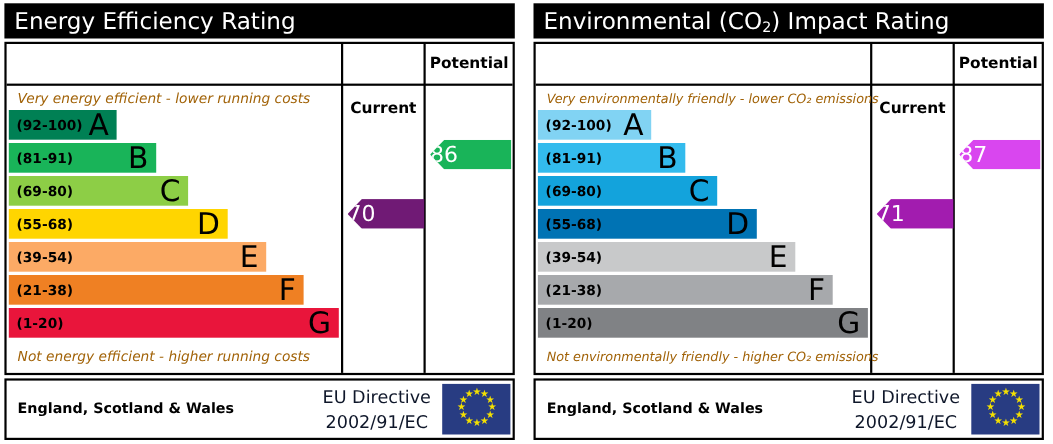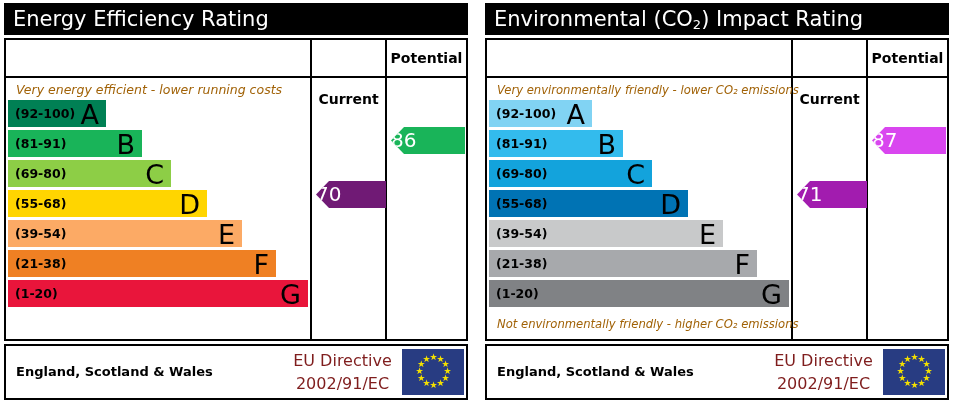--- a/index.html
+++ b/index.html
@@ -176,21 +176,21 @@
     font-weight: bold;
     color: #000000;
     white-space: nowrap;
   }
   .footer-directive {
     position: absolute;
     left: 280px;
     top: 3px;
     width: 113px;
     font-size: 16px;
-    color: #7f1d1d;
+    color: #0f172a;
     text-align: center;
     line-height: 23px;
     white-space: nowrap;
   }
   .eu-flag {
     position: absolute;
     left: 396px;
     top: 3px;
     width: 62px;
     height: 46px;
@@ -262,20 +262,21 @@
         </div>
         <div class="band" style="top: 180px; background: rgb(233, 21, 59); width: 300px;">
           <span class="range">(1-20)</span>
           <span class="letter">G</span>
         </div>
       </div>
 
       <div class="arrow current" style="background: #701a75; top: 141px;">70</div>
       <div class="arrow potential" style="background: rgb(25, 180, 89); top: 87px;">86</div>
 
+      <div class="caption bottom">Not energy efficient - higher running costs</div>
     </div>
 
     <div class="footer">
       <div class="footer-region">England, Scotland &amp; Wales</div>
       <div class="footer-directive">
         <div>EU Directive</div>
         <div>2002/91/EC</div>
       </div>
       <div class="eu-flag" style="background: rgb(40, 60, 130);">
           <span class="star" style="left: 31px; top: 9px; color: rgb(244, 224, 0);">

